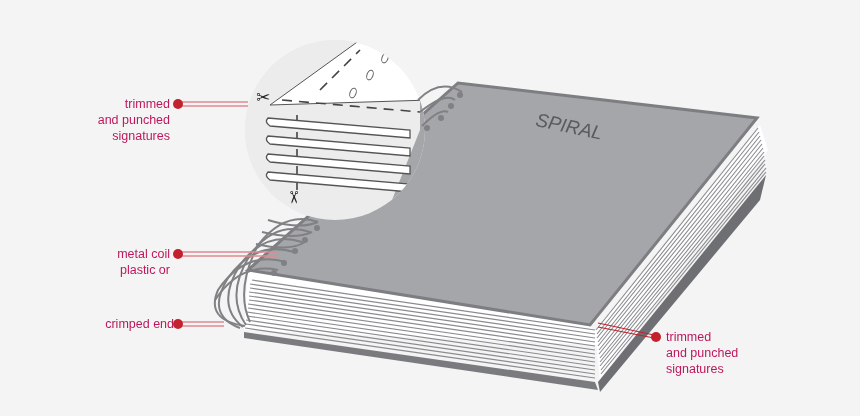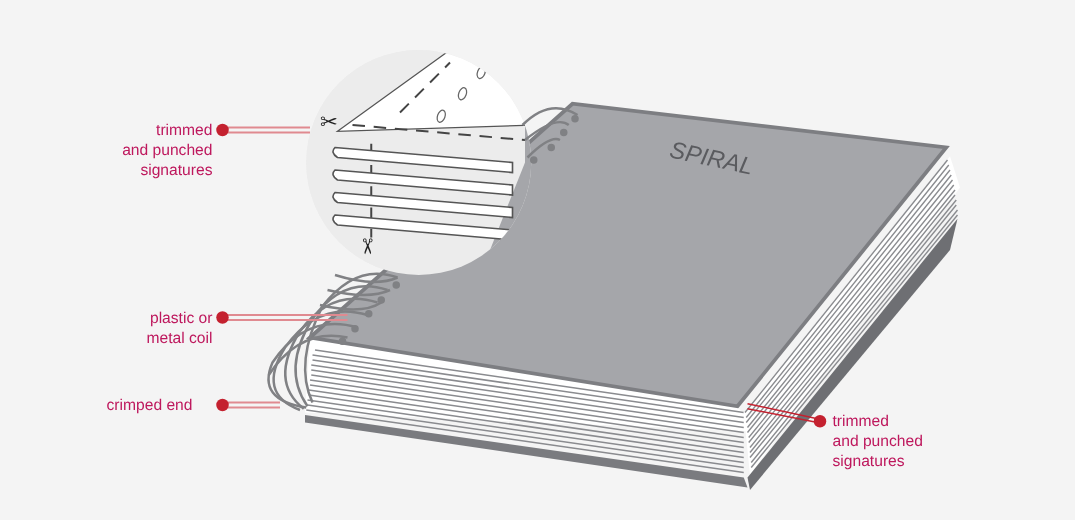--- a/index.html
+++ b/index.html
@@ -140,25 +140,25 @@
 </svg>
 </div>
 
 <div class="label right" style="left:60px;top:96px;width:110px;">
   <div>trimmed</div>
   <div>and punched</div>
   <div>signatures</div>
 </div>
 
 <div class="label right" style="left:60px;top:246px;width:110px;">
+  <div>metal coil</div>
   <div>plastic or</div>
-  <div>metal coil</div>
 </div>
 
-<div class="label right" style="left:44px;top:316px;width:110px;">
+<div class="label right" style="left:64px;top:316px;width:110px;">
   <div>crimped end</div>
 </div>
 
 <div class="label left" style="left:666px;top:329px;width:120px;">
   <div>trimmed</div>
   <div>and punched</div>
   <div>signatures</div>
 </div>
 
 </body></html>

